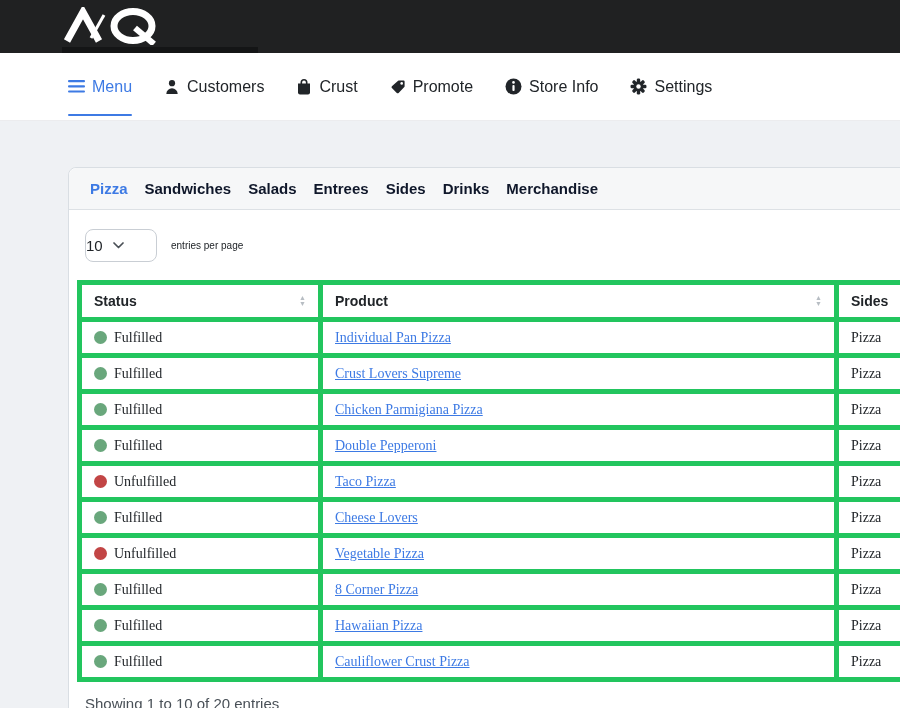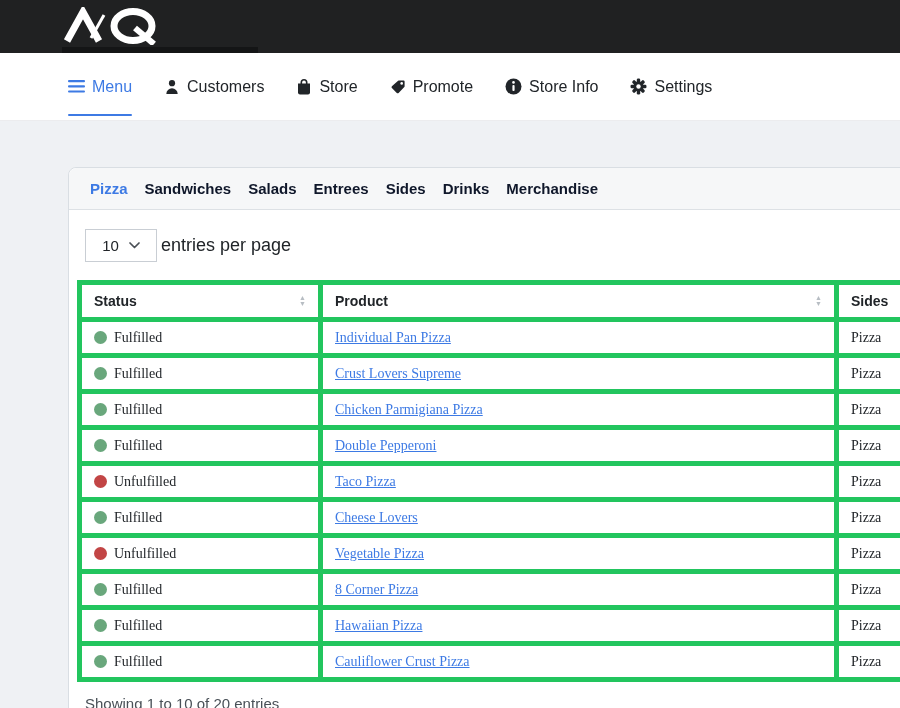--- a/index.html
+++ b/index.html
@@ -36,24 +36,24 @@
     border-radius: 8px 8px 0 0; padding: 12px 21px;
     display: flex; gap: 17px; align-items: center;
   }
   .tab { font-size: 15px; font-weight: 700; color: #0f172a; cursor: pointer; white-space: nowrap; }
   .tab.active { color: var(--accent); }
   .card-body { padding: 8px; }
   
   .entries-row { display: flex; align-items: center; margin: 11px 0 18px 8px; }
   .page-size-select {
     width: 72px; height: 33px; background: #fff; border: 1px solid #c9ced4;
-    border-radius: 0; display: flex; align-items: center; justify-content: center;
+    border-radius: 8px; display: flex; align-items: center; justify-content: flex-start;
     gap: 10px; font-size: 15px; color: #212529; cursor: pointer;
   }
-  .entries-label { margin-left: 4px; font-size: 18px; }
+  .entries-label { margin-left: 14px; font-size: 10px; }
   
   table { border-collapse: collapse; width: 848px; table-layout: fixed; }
   col.c-status { width: 241px; }
   col.c-product { width: 516px; }
   col.c-type { width: 91px; }
   th, td { border: 5px solid #22c55e; }
   th { padding: 8px 12px; font-size: 14px; font-weight: 700; text-align: left; }
   th .th-inner { display: flex; align-items: center; justify-content: space-between; }
   .sort { display: flex; flex-direction: column; color: #b7bdc3; font-size: 7px; line-height: 6px; letter-spacing: 0; }
   td { height: 36px; padding: 0 12px; font-size: 14px; vertical-align: middle; white-space: nowrap; font-family: Liberation Serif, serif; }
@@ -94,21 +94,21 @@
           <path d="M2.3 15 a5.7 5.7 0 0 1 11.4 0 z"></path>
         </g>
       </svg>
     <span>Customers</span>
   </div>
   <div class="nav-item">
     <svg width="16" height="17" viewBox="0 0 16 17">
         <path d="M5.3 6.2 V4.4 a2.7 2.7 0 0 1 5.4 0 V6.2" fill="none" stroke="#212529" stroke-width="1.6"></path>
         <path d="M2 5.6 h12 v9 a2 2 0 0 1 -2 2 h-8 a2 2 0 0 1 -2 -2 z" fill="#212529"></path>
       </svg>
-    <span>Store</span>
+    <span>Crust</span>
   </div>
   <div class="nav-item">
     <svg width="16" height="16" viewBox="0 0 16 16">
         <path d="M8.8 1.5 L13.6 1.5 a1 1 0 0 1 1 1 L14.6 7.3 a1 1 0 0 1 -.3 .7 L8.6 13.9 a1.3 1.3 0 0 1 -1.8 0 L1.9 9 a1.3 1.3 0 0 1 0 -1.8 L8.1 1.8 a1 1 0 0 1 .7 -.3 z" fill="#212529"></path>
         <circle cx="11.7" cy="4.4" r="1.3" fill="#fff"></circle>
       </svg>
     <span>Promote</span>
   </div>
   <div class="nav-item">
     <svg width="17" height="17" viewBox="0 0 17 17">

